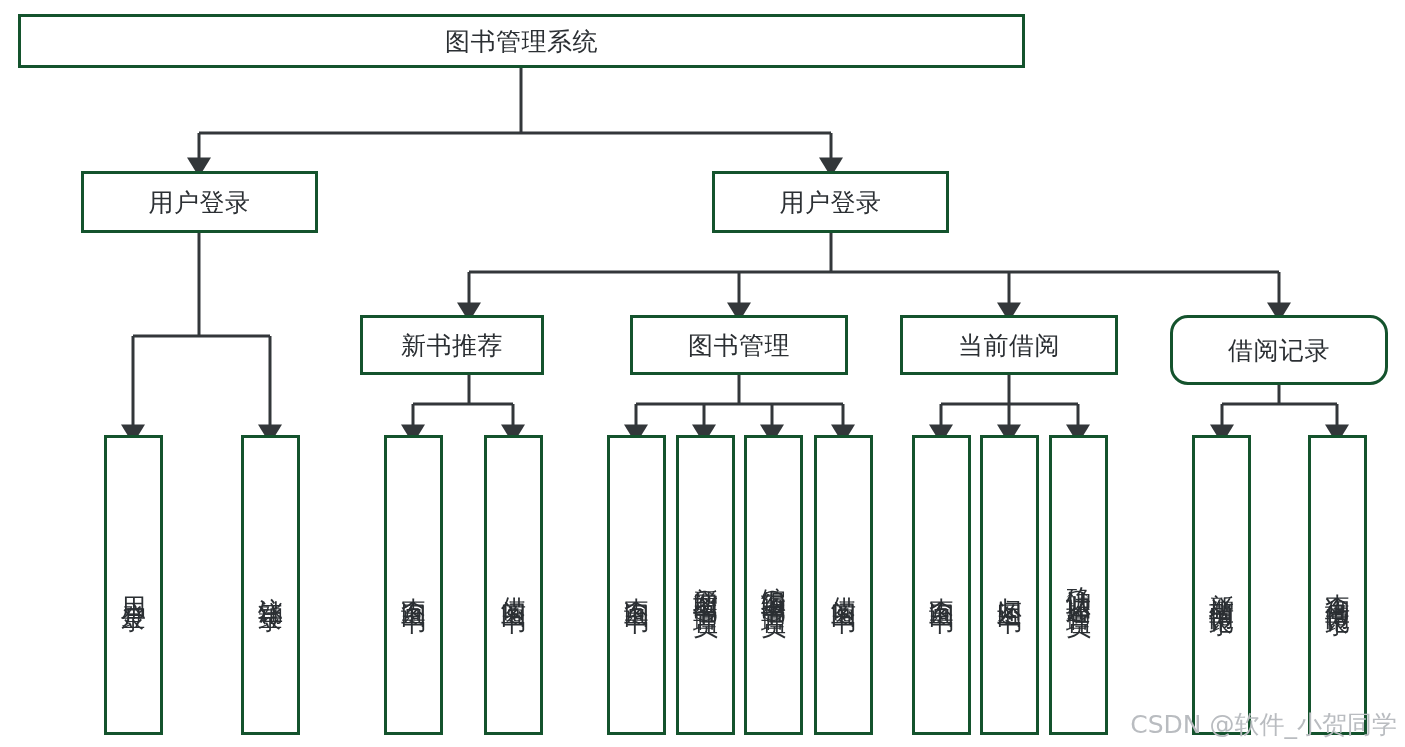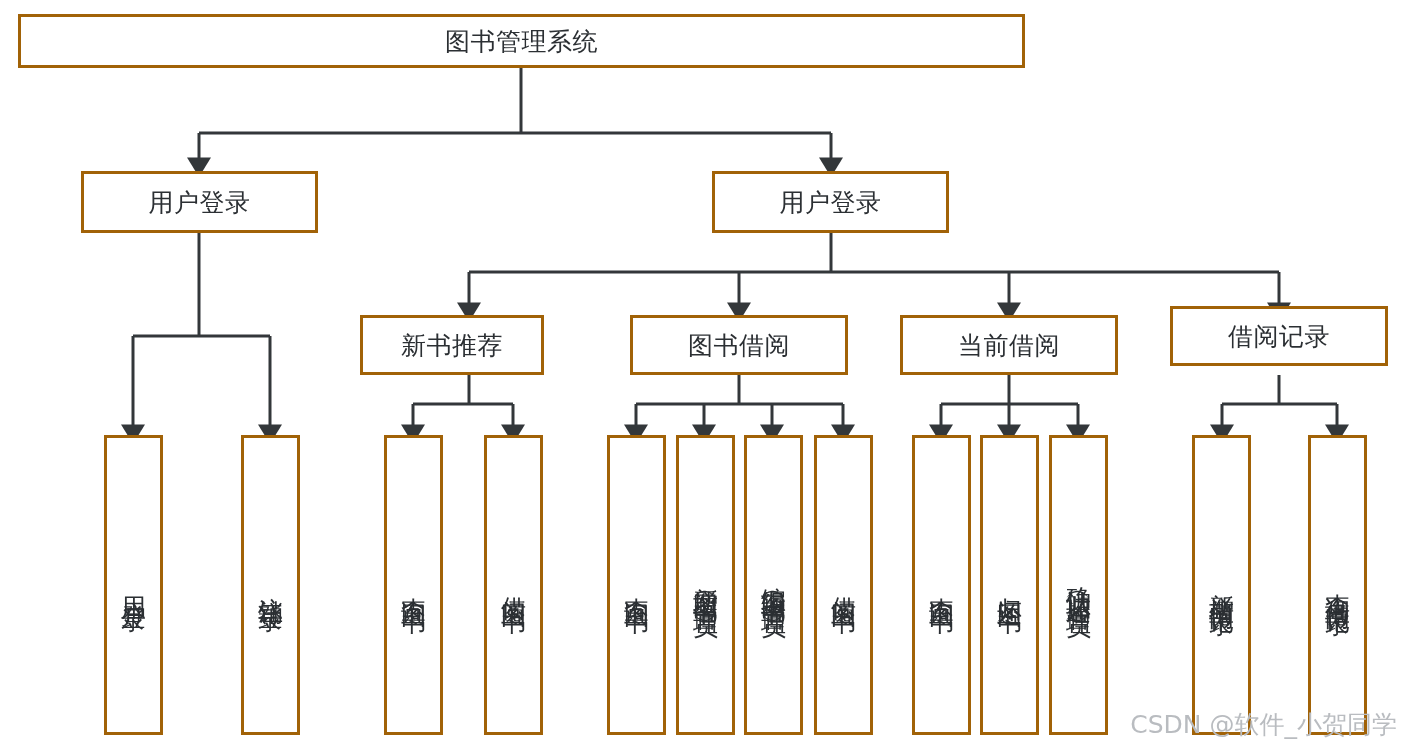--- a/index.html
+++ b/index.html
@@ -21,21 +21,21 @@
     position: absolute;
     left: 0;
     top: 0;
     width: 1405px;
     height: 747px;
   }
   .node {
     position: absolute;
     box-sizing: border-box;
     background: #ffffff;
-    border: 3px solid #a16207;
+    border: 3px solid #14532d;
     display: flex;
     align-items: center;
     justify-content: center;
     color: #2b2f33;
     z-index: 2;
   }
   .node .lbl {
     display: block;
     text-align: center;
     line-height: 1.08;
@@ -134,26 +134,26 @@
     <span class="lbl">用户登录</span>
   </div>
   <div class="node h" style="left:712px; top:171px; width:237px; height:62px;">
     <span class="lbl">用户登录</span>
   </div>
 
   <div class="node h" style="left:360px; top:315px; width:184px; height:60px;">
     <span class="lbl">新书推荐</span>
   </div>
   <div class="node h" style="left:630px; top:315px; width:218px; height:60px;">
-    <span class="lbl">图书借阅</span>
+    <span class="lbl">图书管理</span>
   </div>
   <div class="node h" style="left:900px; top:315px; width:218px; height:60px;">
     <span class="lbl">当前借阅</span>
   </div>
-  <div class="node h" style="left:1170px; top:306px; width:218px; height:60px;">
+  <div class="node h" style="left:1170px; top:315px; width:218px; height:70px;border-radius:18px;">
     <span class="lbl">借阅记录</span>
   </div>
 
   <div class="node v" style="left:104px; top:435px; width:59px; height:300px;">
     <span class="lbl">用户登录</span>
   </div>
   <div class="node v" style="left:241px; top:435px; width:59px; height:300px;">
     <span class="lbl">注销登录</span>
   </div>
 

